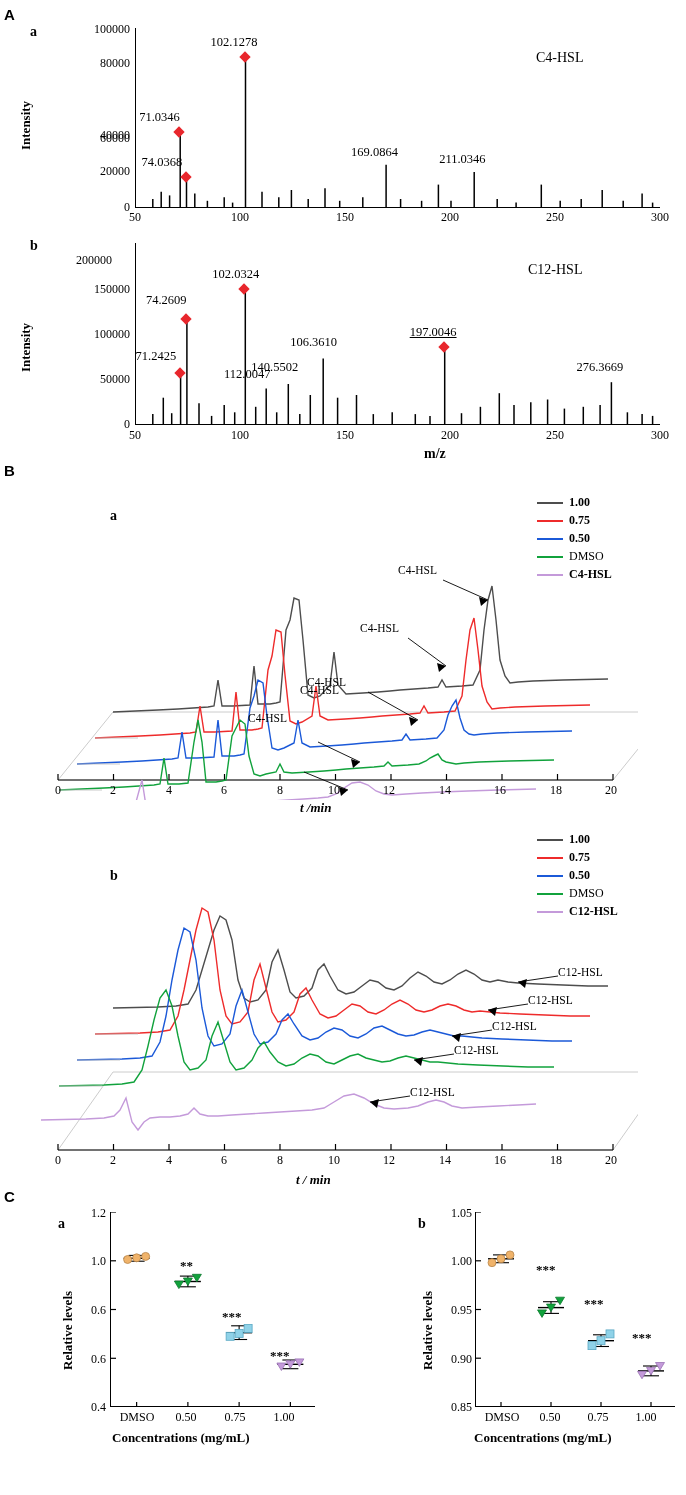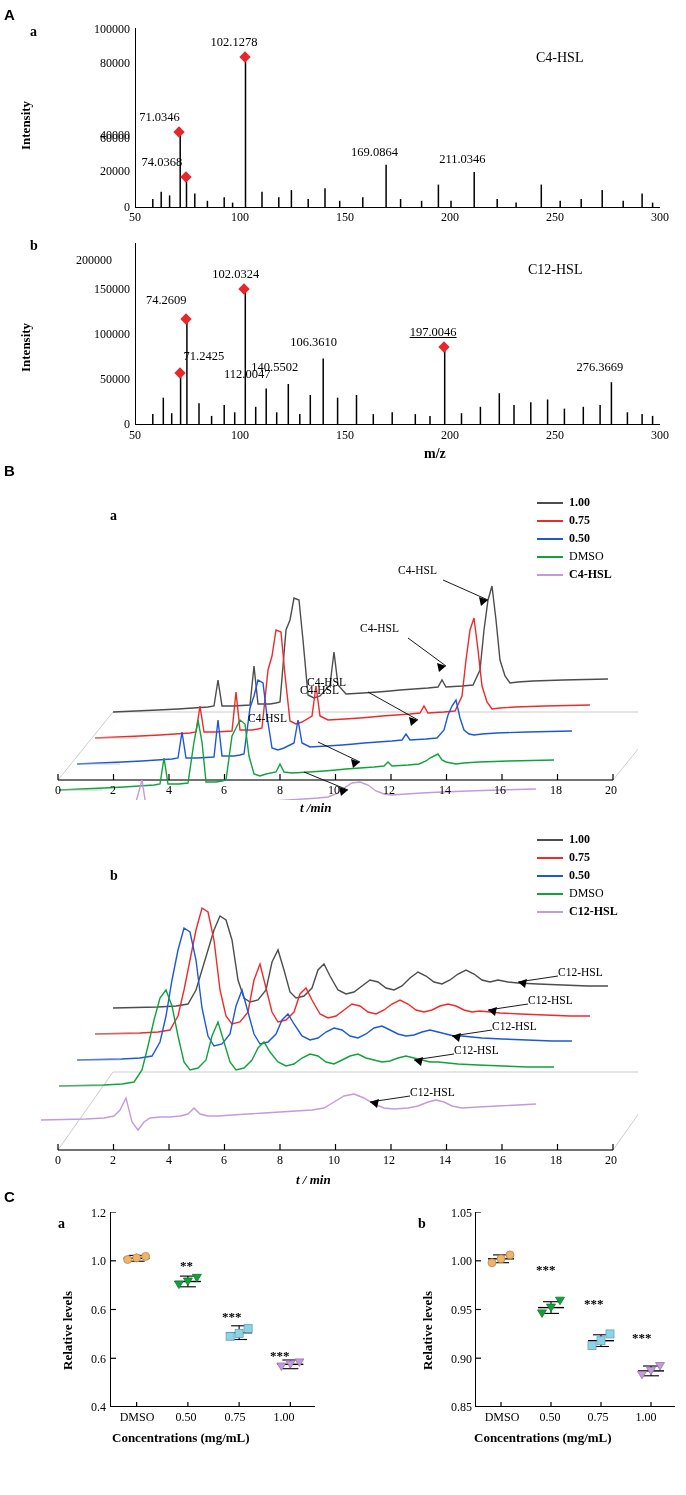--- a/index.html
+++ b/index.html
@@ -152,21 +152,21 @@
   <div class="tick-label" style="left:117px;top:428px;width:36px;">50</div>
   <div class="tick-label" style="left:222px;top:428px;width:36px;">100</div>
   <div class="tick-label" style="left:327px;top:428px;width:36px;">150</div>
   <div class="tick-label" style="left:432px;top:428px;width:36px;">200</div>
   <div class="tick-label" style="left:537px;top:428px;width:36px;">250</div>
   <div class="tick-label" style="left:642px;top:428px;width:36px;">300</div>
 </div>
 <div class="cmpd" style="left:528px;top:262px;">C12-HSL</div>
 <div id="ms-b-labels">
     <div class="diamond" style="left:175.6px;top:369.1px;"></div>
-    <div class="peak-lab" style="left:135.6px;top:349.1px;margin-left:48px;">71.2425</div>
+    <div class="peak-lab" style="left:135.6px;top:349.1px;">71.2425</div>
     <div class="diamond" style="left:181.9px;top:314.5px;"></div>
     <div class="peak-lab" style="left:145.9px;top:292.5px;">74.2609</div>
     <div class="diamond" style="left:240.3px;top:284.5px;"></div>
     <div class="peak-lab" style="left:212.3px;top:266.5px;">102.0324</div>
     <div class="peak-lab" style="left:224px;top:366.6px;">112.0047</div>
     <div class="peak-lab" style="left:251.3px;top:360.1px;">140.5502</div>
     <div class="peak-lab" style="left:290.2px;top:334.6px;">106.3610</div>
     <div class="diamond" style="left:439.7px;top:342.7px;"></div>
     <div class="peak-lab" style="left:409.7px;top:324.7px;text-decoration:underline;">197.0046</div>
     <div class="peak-lab" style="left:576.4px;top:360.2px;">276.3669</div>

